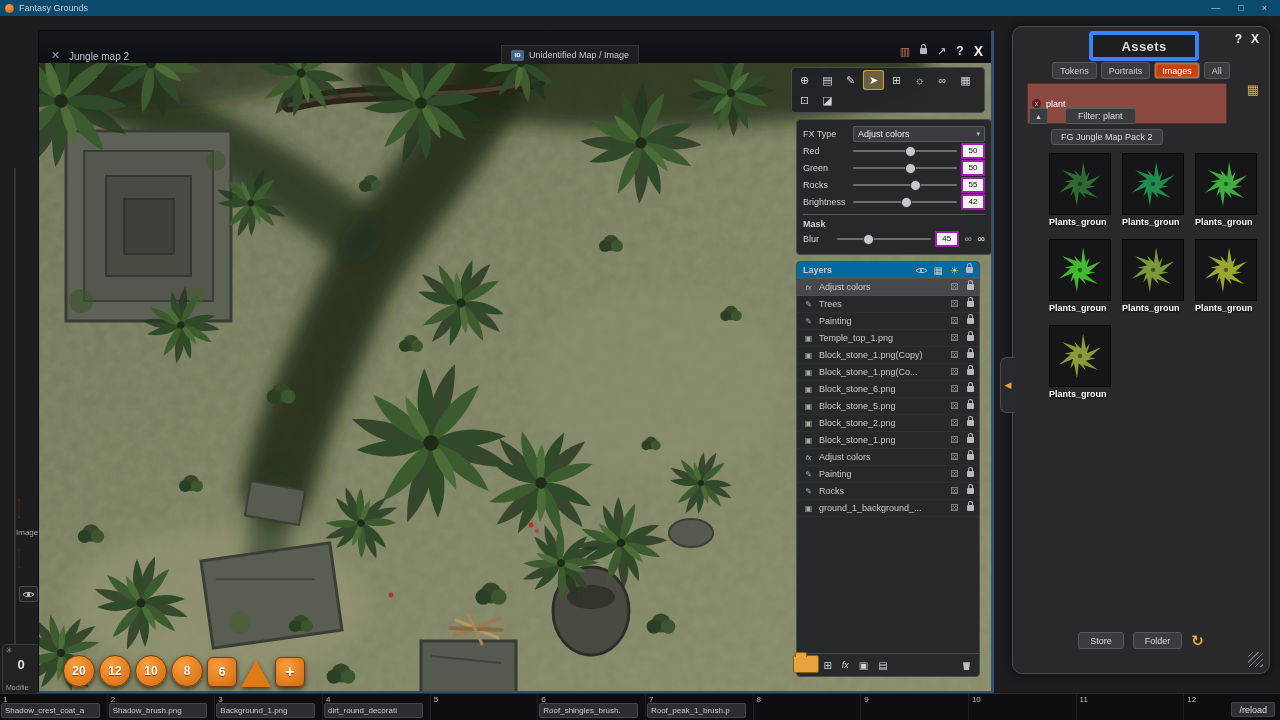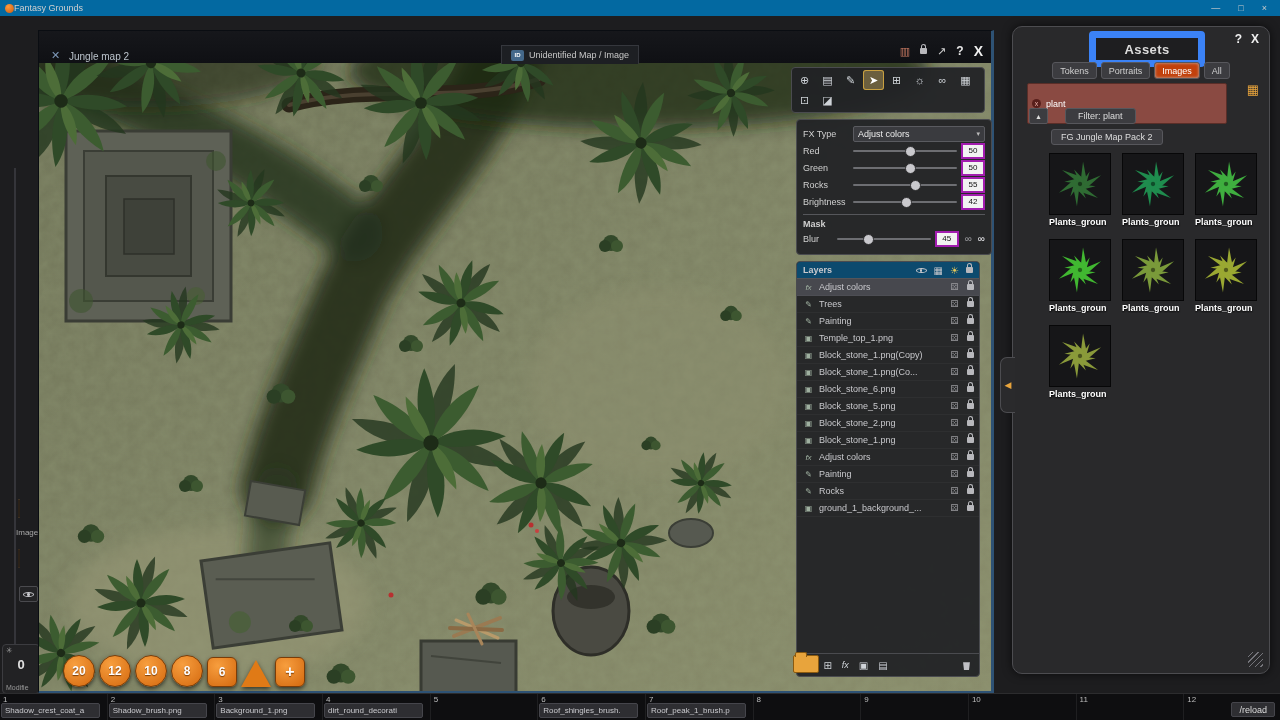--- a/index.html
+++ b/index.html
@@ -1,20 +1,20 @@
 <!DOCTYPE html>
 <html><head>
 <meta charset="utf-8">
 <style>
   html,body{margin:0;padding:0;background:#000;}
   body{font-family:"Liberation Sans","DejaVu Sans",sans-serif;}
   .screen{position:relative;width:1280px;height:720px;background:#1d1d1f;overflow:hidden;}
 
   
-  .titlebar{position:absolute;top:0;left:0;right:0;height:16px;background:#0369a1;display:flex;align-items:center;padding:0 5px;color:#cfcfcf;font-size:9px;z-index:50;}
+  .titlebar{position:absolute;top:0;left:0;right:0;height:16px;background:#0c4a6e;display:flex;align-items:center;gap:5px;padding:0 5px;color:#cfcfcf;font-size:9px;z-index:50;}
   .app-ico{width:9px;height:9px;border-radius:50%;background:radial-gradient(circle at 35% 30%,#ff9a3c,#c85a10);}
   .win-controls{margin-left:auto;display:flex;gap:18px;padding-right:8px;color:#cccccc;font-size:9px;}
   .win-controls span{cursor:default;}
 
   
   .left-strip{position:absolute;left:14px;top:168px;width:2px;height:500px;background:#35353a;z-index:2;}
   .le-item{position:absolute;z-index:3;}
   .le-box{width:16px;height:14px;background:#6a5136;border:1px solid #2a2118;border-radius:2px;}
   .le-shield{width:14px;height:16px;background:#7a5a3a;border:1px solid #2a2118;border-radius:2px 2px 5px 5px;}
   .le-eyebox{width:17px;height:14px;background:#232325;border:1px solid #4a4a4e;border-radius:2px;display:flex;align-items:center;justify-content:center;}
@@ -55,21 +55,21 @@
   .slider{flex:1;position:relative;height:12px;}
   .slider .track{position:absolute;left:0;right:0;top:5px;height:2px;background:#6d6e72;border-radius:1px;}
   .slider .knob{position:absolute;top:1px;width:9px;height:9px;background:#c9c9cd;border:1px solid #2e2e30;border-radius:50%;}
   .valbox{width:20px;height:12px;background:#f2f2f2;color:#111;border:2px solid #a21caf;font-size:8px;display:flex;align-items:center;justify-content:center;}
   .fx-divider{height:1px;background:#56575b;margin:4px 0 2px;}
   .mask-title{font-weight:bold;height:13px;display:flex;align-items:center;}
   .goggle{color:#9a9a9e;font-size:10px;margin-left:2px;}
   .goggle.lit{color:#e8e8ec;}
 
   .layers-panel{left:757px;top:230px;width:182px;height:414px;display:flex;flex-direction:column;font-size:9px;color:#c9c9cd;overflow:hidden;}
-  .layers-header{height:16px;background:#0c4a6e;border-bottom:1px solid #54555a;display:flex;align-items:center;padding:0 6px;gap:7px;border-radius:3px 3px 0 0;}
+  .layers-header{height:16px;background:#0369a1;border-bottom:1px solid #54555a;display:flex;align-items:center;padding:0 6px;gap:7px;border-radius:3px 3px 0 0;}
   .layers-title{font-weight:bold;margin-right:auto;}
   .layer-row{height:16px;flex:0 0 16px;display:flex;align-items:center;gap:4px;padding:0 5px;border-bottom:1px solid rgba(255,255,255,.035);}
   .layer-row.selected{background:#47484e;}
   .layer-ico{width:13px;color:#9fb0a0;font-size:8px;font-style:italic;text-align:center;flex:0 0 13px;}
   .layer-label{flex:1;white-space:nowrap;overflow:hidden;}
   .row-die{color:#9a9a9e;font-size:9px;margin-right:5px;}
   .layers-footer{margin-top:auto;height:22px;display:flex;align-items:center;gap:10px;padding:0 8px;border-top:1px solid #4a4b4f;color:#cfd3d8;font-size:10px;}
   .fx-glyph{font-style:italic;font-size:9px;}
   .footer-spacer{flex:1;}
 
@@ -89,21 +89,21 @@
   .die{width:30px;height:30px;background:radial-gradient(circle at 35% 28%,#f79e3e,#d4690f);border:1px solid #7a3c08;border-radius:50%;color:#fff;font-weight:bold;font-size:12px;display:flex;align-items:center;justify-content:center;box-shadow:0 2px 4px rgba(0,0,0,.6);text-shadow:0 1px 1px #7a3c08;}
   .die.square{border-radius:6px;width:28px;height:28px;}
   .die.tri{width:0;height:0;background:none;border:none;border-left:15px solid transparent;border-right:15px solid transparent;border-bottom:27px solid #e07a16;border-radius:0;box-shadow:none;filter:drop-shadow(0 2px 2px rgba(0,0,0,.6));}
   .die.plus{border-radius:6px;width:28px;height:28px;font-size:16px;}
 
   .map-folder{position:absolute;right:172px;bottom:18px;width:24px;height:16px;background:#e8a43c;border:1px solid #8a5a10;border-radius:2px;z-index:9;}
   .map-folder::before{content:"";position:absolute;left:1px;top:-4px;width:10px;height:4px;background:#e8a43c;border:1px solid #8a5a10;border-bottom:none;border-radius:2px 2px 0 0;}
 
   
   .assets{position:absolute;left:1012px;top:26px;width:256px;height:646px;background:#29292b;border:1px solid #4c4c50;border-radius:10px;box-shadow:0 0 10px rgba(0,0,0,.65);z-index:6;}
-  .assets-titletab{position:absolute;left:76px;top:4px;width:102px;height:22px;background:#1e1e20;border:7px solid #3b82f6;border-radius:4px;display:flex;align-items:center;justify-content:center;color:#dcdcdc;font-weight:bold;font-size:13px;letter-spacing:.4px;}
+  .assets-titletab{position:absolute;left:76px;top:4px;width:102px;height:22px;background:#1e1e20;border:4px solid #3b82f6;border-radius:4px;display:flex;align-items:center;justify-content:center;color:#dcdcdc;font-weight:bold;font-size:13px;letter-spacing:.4px;}
   .assets-top-icons{position:absolute;right:10px;top:5px;display:flex;gap:9px;color:#f0f0f0;font-weight:bold;font-size:12px;}
   .assets-tabs{position:absolute;top:35px;left:0;right:0;display:flex;gap:4px;justify-content:center;}
   .atab{height:15px;padding:0 7px;background:#3c3c40;border:1px solid #57575c;border-radius:3px;color:#cfcfcf;font-size:9px;display:flex;align-items:center;}
   .atab.active{background:#c2410c;color:#fff;box-shadow:inset 0 0 3px #bbb;text-align:center;}
   .assets-search{position:absolute;top:56px;left:14px;width:190px;height:15px;background:#8a4a42;border:1px solid #5a2e28;border-radius:2px;display:flex;align-items:center;gap:5px;padding:12px 4px;color:#fff;font-size:9px;}
   .search-clear{width:9px;height:9px;border-radius:50%;background:#581f1b;color:#e8b0a8;font-size:7px;display:flex;align-items:center;justify-content:center;line-height:1;}
   .assets-grid-ico{position:absolute;right:10px;top:55px;color:#e8a43c;font-size:13px;}
   .assets-up{position:absolute;top:81px;left:16px;width:17px;height:14px;background:#3c3c40;border:1px solid #57575c;border-radius:2px;color:#ddd;font-size:7px;display:flex;align-items:center;justify-content:center;}
   .assets-filter{position:absolute;top:81px;left:52px;height:14px;padding:0 12px;background:#3c3c40;border:1px solid #57575c;border-radius:3px;color:#ddd;font-size:9px;display:flex;align-items:center;}
   .assets-pack{position:absolute;top:102px;left:38px;height:14px;padding:0 9px;background:#3c3c40;border:1px solid #57575c;border-radius:3px;color:#ddd;font-size:9px;display:flex;align-items:center;}
@@ -592,20 +592,25 @@
             </svg>
           </div>
         <div class="thumb-label">Plants_groun</div>
       </div>
     </div>
 
     <div class="collapse-tab">
       <span>◀</span>
     </div>
 
+    <div class="assets-bottom">
+      <span class="abtn">Store</span>
+      <span class="abtn">Folder</span>
+      <span class="refresh">↻</span>
+    </div>
     <div class="resize-grip"></div>
   </div>
 
   <div class="hotkeys">
     <div class="slot">
       <span class="slot-num">1</span>
       <span class="slot-btn">Shadow_crest_coat_a</span>
     </div>
     <div class="slot">
       <span class="slot-num">2</span>

